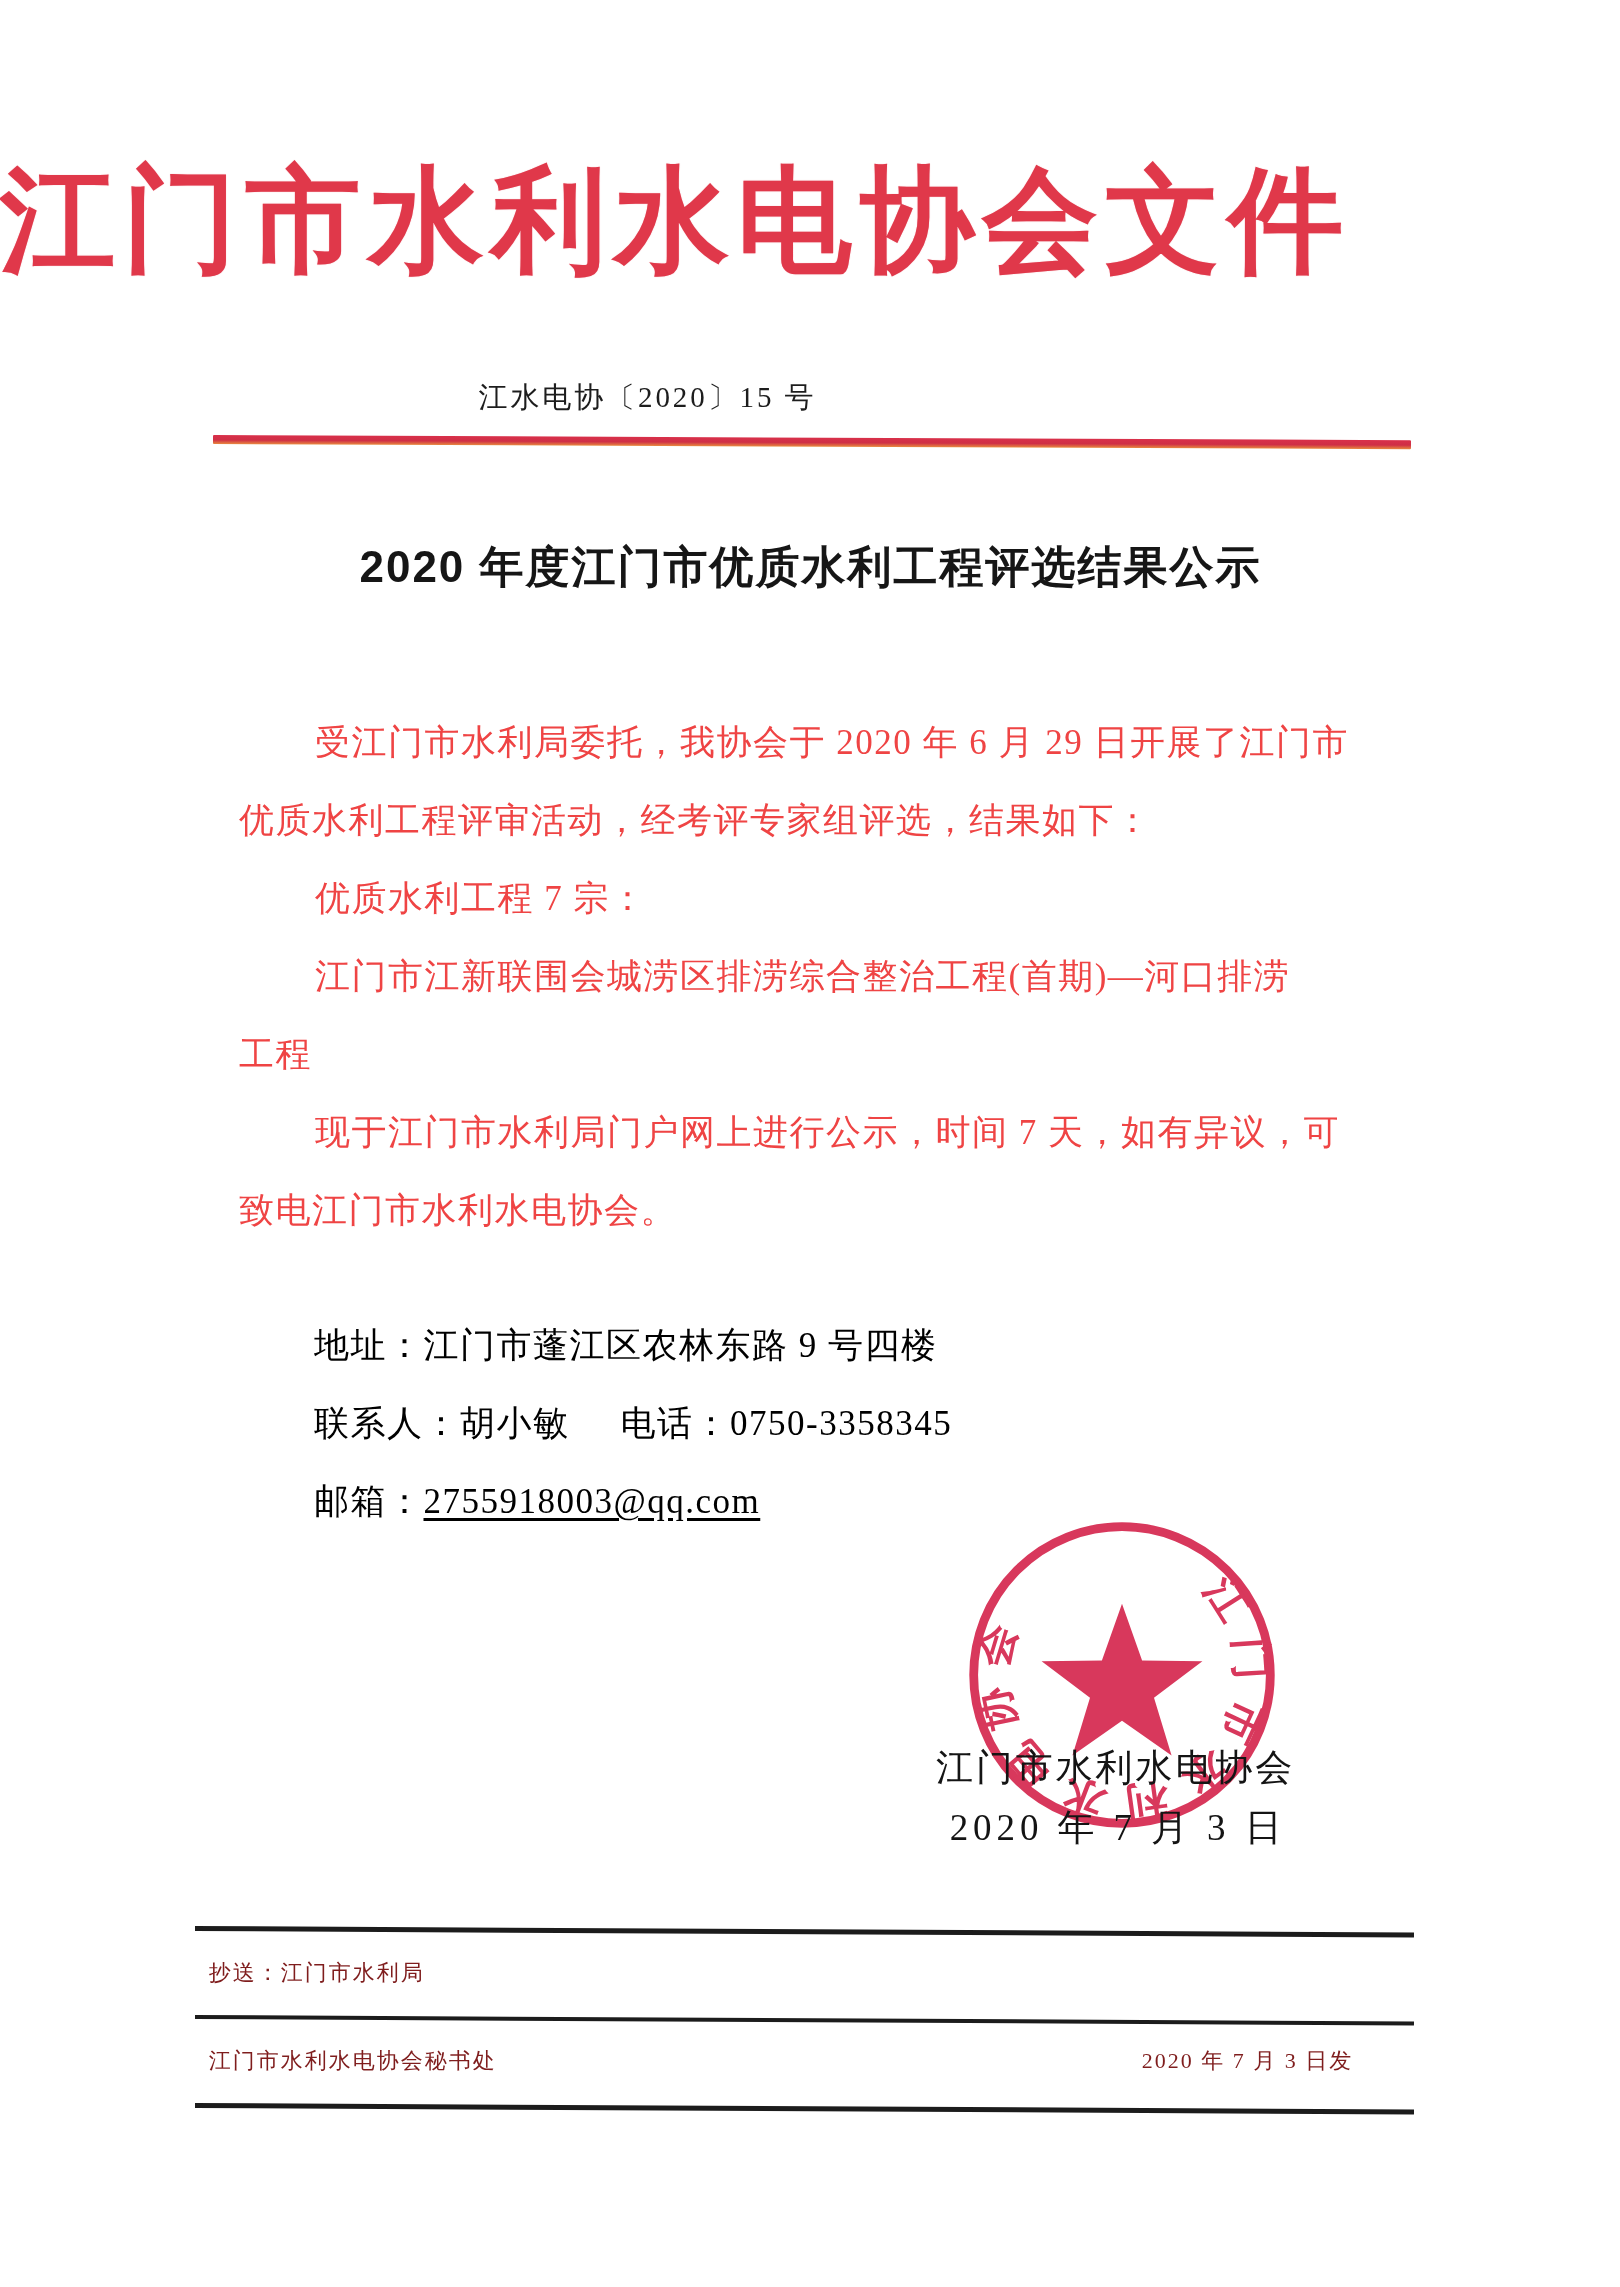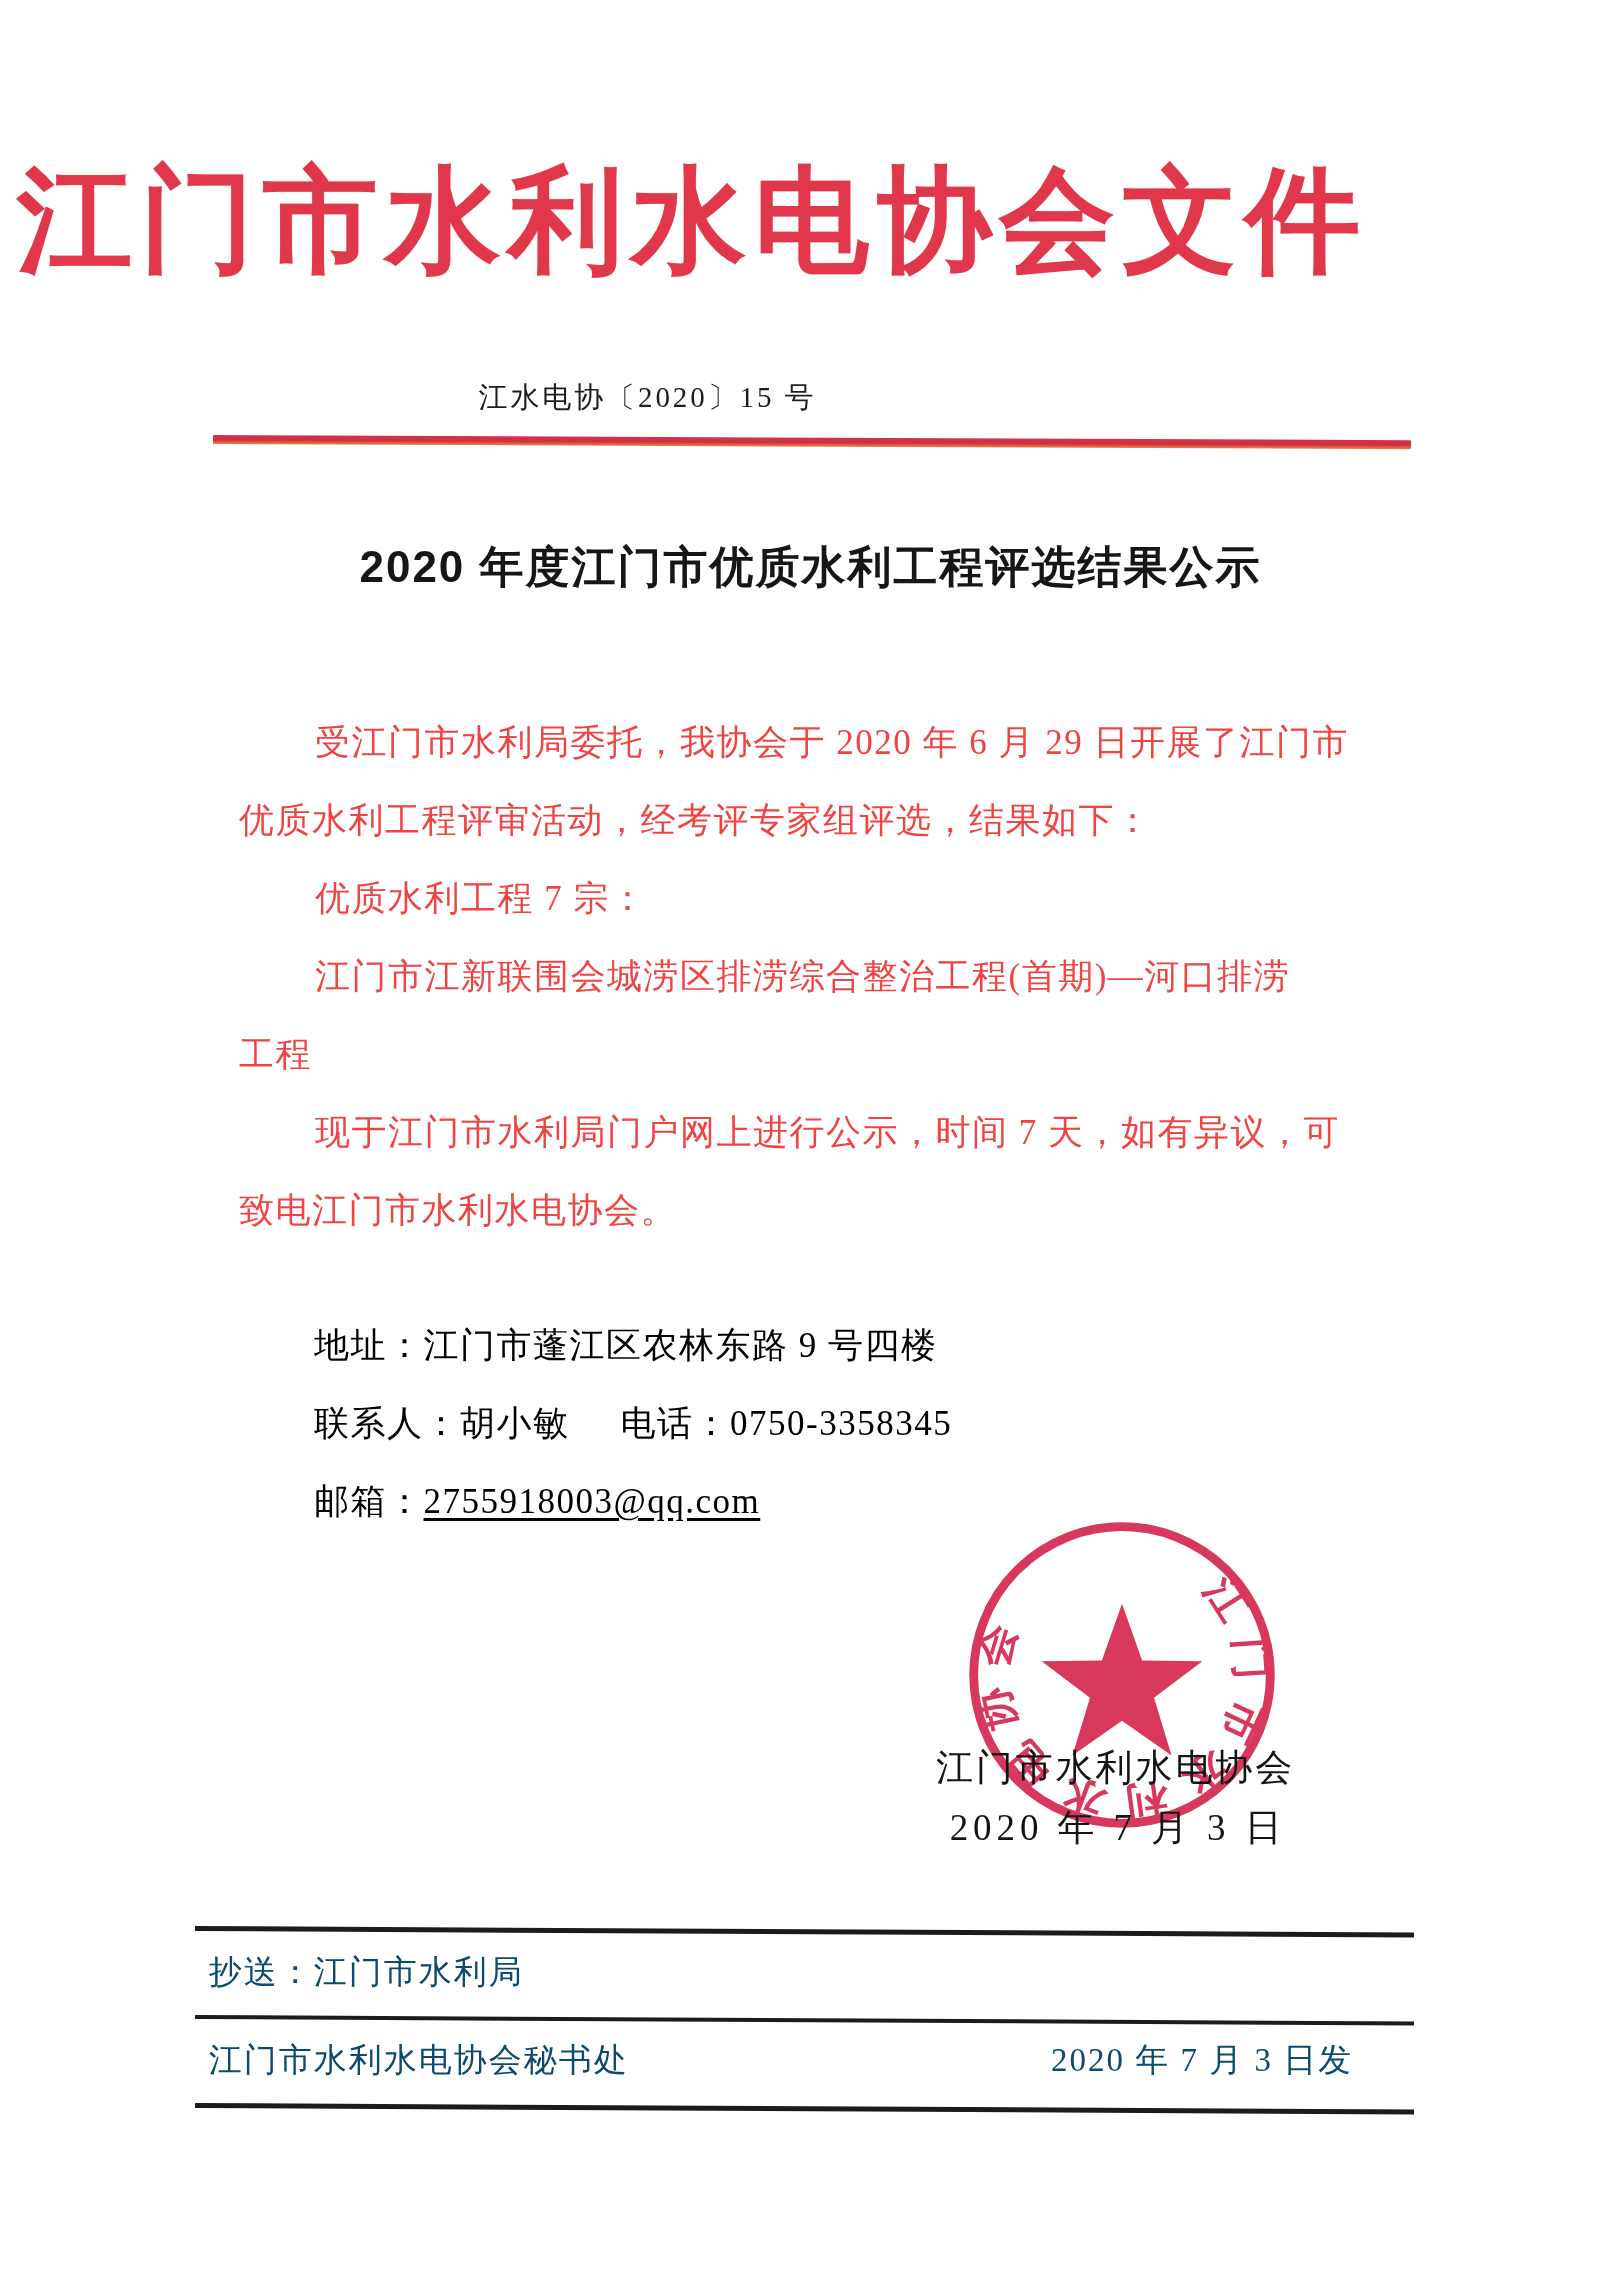--- a/index.html
+++ b/index.html
@@ -16,21 +16,20 @@
     font-family: "Liberation Serif", "DejaVu Serif", serif;
     color: #1a1a1a;
   }
 
   
   .letterhead {
     position: absolute;
     top: 156px;
     left: 0;
     width: 1385px;
-    text-align: center;
     color: #e0384a;
     font-family: "Liberation Serif", "DejaVu Serif", serif;
     font-weight: bold;
     font-size: 115px;
     letter-spacing: 7.8px;
     line-height: 1.15;
     white-space: nowrap;
     text-shadow: 0 0 1px rgba(224,56,74,0.45);
   }
 
@@ -151,23 +150,23 @@
     transform: rotate(0.3deg);
     transform-origin: left center;
   }
   .foot-rule.thin { height: 3.9px; }
   .foot-row {
     display: flex;
     justify-content: space-between;
     align-items: center;
     padding: 0 13.7px;
     height: 84px;
-    font-size: 33px;
+    font-size: 22px;
     letter-spacing: 2px;
-    color: #0c4a6e;
+    color: #7f1d1d;
     white-space: nowrap;
   }
   .foot-row .right { padding-right: 47px; }
 </style>
 </head>
 <body>
 
 <div class="page">
 
   <div class="letterhead">江门市水利水电协会文件</div>

